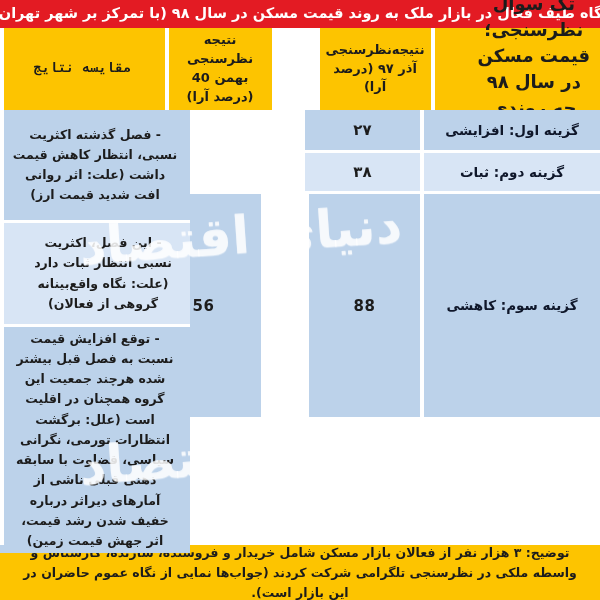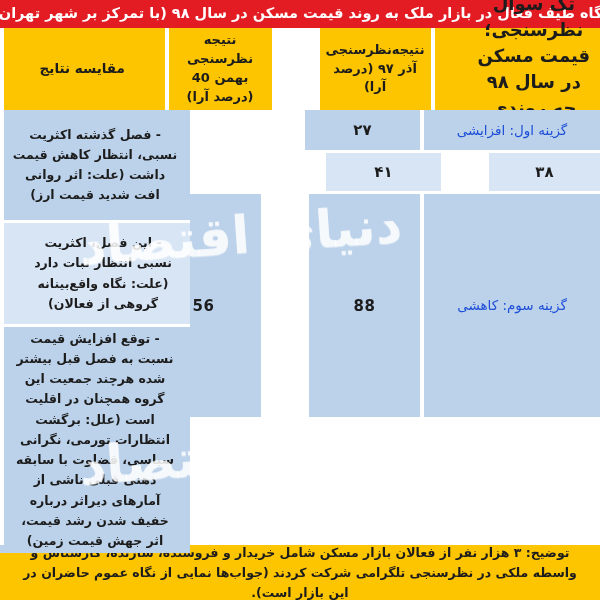--- a/index.html
+++ b/index.html
@@ -68,21 +68,21 @@
     justify-content: center;
     text-align: center;
     position: relative;
     z-index: 2;
   }
 
   
   .col-question { width: 180px; }
   .col-poll1    { width: 115px; margin-left: 44px; }
   .col-poll2    { width: 115px; }
-  .col-compare  { width: 178px; }
+  .col-compare  { width: 178px; font-family: Liberation Mono, monospace; }
 
   
   .header-row { height: 82px; }
   .header-row .cell {
     background: #fdc400;
     color: #1c1c1c;
     font-size: 13px;
     font-weight: bold;
     line-height: 1.45;
     padding: 4px 7px;
@@ -97,22 +97,22 @@
     border-left: 4px solid #ffffff;
     padding: 0 8px;
   }
   .data-row .cell:last-child { border-left: none; }
 
   .shade-dark  { background: #bcd2ea; }
   .shade-light { background: #d8e5f5; }
 
   .opt-label {
     font-size: 13.5px;
-    font-weight: normal;
-    color: #1d4ed8;
+    font-weight: bold;
+    color: #0f172a;
     line-height: 1.5;
   }
   .opt-value {
     font-size: 15px;
     font-weight: bold;
     color: #1c1c1c;
     letter-spacing: 0.5px;
   }
   .note-text {
     font-size: 12.5px;
@@ -214,22 +214,22 @@
 
     <div style="display:flex; flex-direction:row; width:600px;">
 
       <div style="width:410px;">
         <div class="row data-row row-1">
           <div class="cell col-question shade-dark opt-label">گزینه اول: افزایشی</div>
           <div class="cell col-poll2 shade-dark opt-value">۲۷</div>
         </div>
         <div class="spacer-row"></div>
         <div class="row data-row row-2">
+          <div class="cell col-question shade-light opt-label">گزینه دوم: ثبات</div>
           <div class="cell col-poll1 shade-light opt-value">۳۸</div>
-          <div class="cell col-poll2 shade-light opt-value">۴۱</div>
         </div>
         <div class="spacer-row"></div>
         <div class="row data-row row-3">
           <div class="cell col-question shade-dark opt-label">گزینه سوم: کاهشی</div>
           <div class="cell col-poll1 shade-dark opt-value">88</div>
           <div class="cell col-poll2 shade-dark opt-value">56</div>
         </div>
       </div>
 
       <div class="notes-col">

